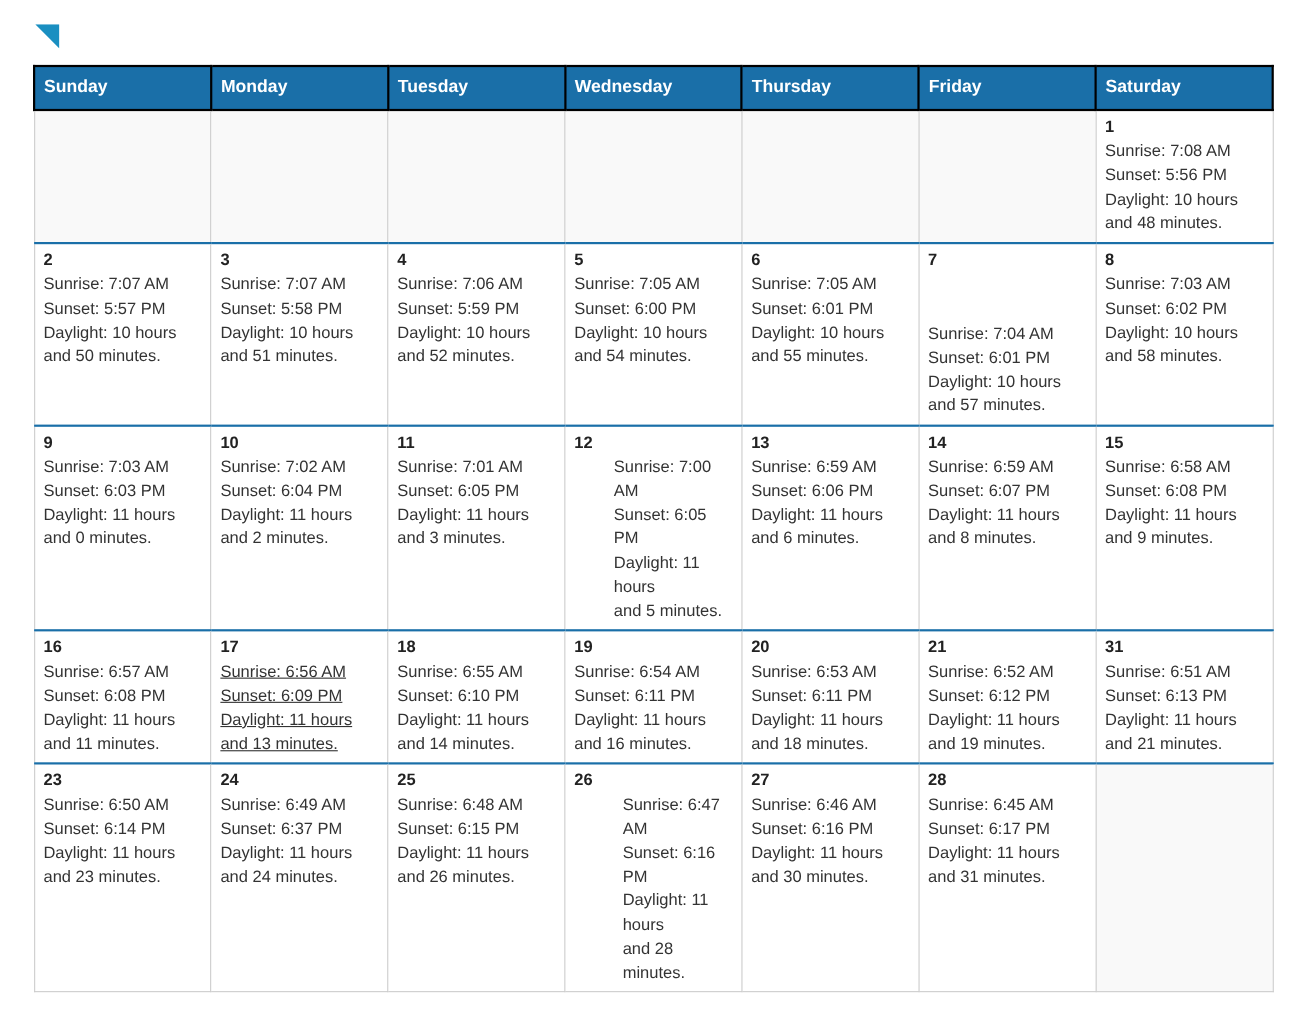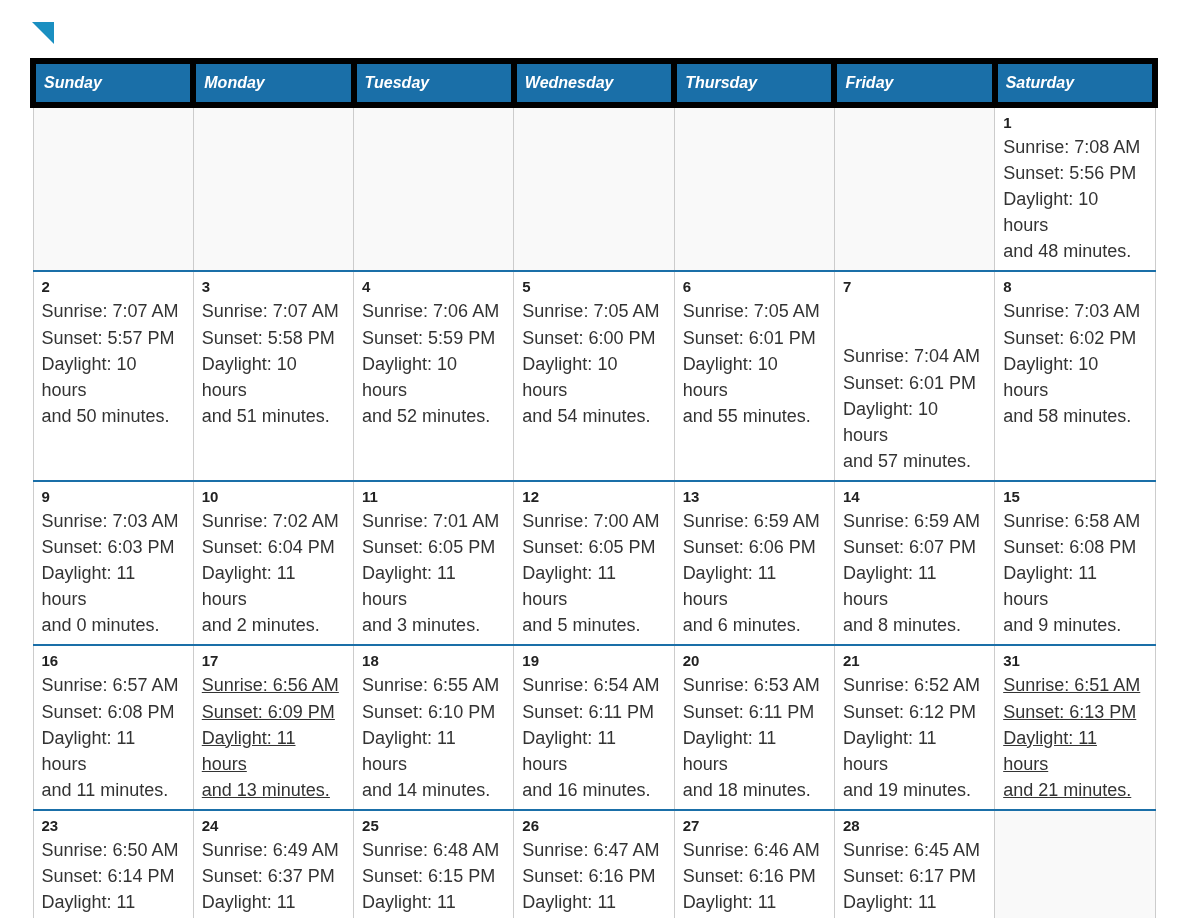--- a/index.html
+++ b/index.html
@@ -49,22 +49,21 @@
       border-collapse: collapse;
       margin-top: 10px;
     }
     .calendar th {
       background-color: #1a6fa8;
       color: #fff;
       font-size: 16px;
       font-weight: bold;
       padding: 10px 8px;
       text-align: left;
-      border: 6px solid #000000;
-      font-style: italic;
+      border: 2px solid #000000;
     }
     .calendar td {
       vertical-align: top;
       border: 1px solid #ccc;
       padding: 6px 8px;
       width: 14.28%;
       height: 110px;
       font-size: 13px;
       color: #333;
       background: #fff;
@@ -73,21 +72,21 @@
       background: #f9f9f9;
     }
     .day-number {
       font-size: 15px;
       font-weight: bold;
       color: #222;
       display: block;
       margin-bottom: 3px;
     }
     .day-info {
-      font-size: 18px;
+      font-size: 15px;
       line-height: 1.45;
       color: #333;
     }
     .week-row td {
       border-top: 2px solid #1a6fa8;
     }
   </style>
 </head>
 <body>
 
@@ -208,21 +207,21 @@
         </td>
         <td>
           <span class="day-number">11</span>
           <div class="day-info" style="white-space: pre-line;">Sunrise: 7:01 AM
 Sunset: 6:05 PM
 Daylight: 11 hours
 and 3 minutes.</div>
         </td>
         <td>
           <span class="day-number">12</span>
-          <div class="day-info" style="white-space: pre-line;">Sunrise: 7:00 AM
+          <div class="day-info" style="white-space: pre-line; margin-left: 36px;">Sunrise: 7:00 AM
 Sunset: 6:05 PM
 Daylight: 11 hours
 and 5 minutes.</div>
         </td>
         <td>
           <span class="day-number">13</span>
           <div class="day-info" style="white-space: pre-line;">Sunrise: 6:59 AM
 Sunset: 6:06 PM
 Daylight: 11 hours
 and 6 minutes.</div>
@@ -280,21 +279,21 @@
         </td>
         <td>
           <span class="day-number">21</span>
           <div class="day-info" style="white-space: pre-line;">Sunrise: 6:52 AM
 Sunset: 6:12 PM
 Daylight: 11 hours
 and 19 minutes.</div>
         </td>
         <td>
           <span class="day-number">31</span>
-          <div class="day-info" style="white-space: pre-line; text-decoration: underline;">Sunrise: 6:51 AM
+          <div class="day-info" style="white-space: pre-line;">Sunrise: 6:51 AM
 Sunset: 6:13 PM
 Daylight: 11 hours
 and 21 minutes.</div>
         </td>
       </tr>
       <tr class="week-row">
         <td>
           <span class="day-number">23</span>
           <div class="day-info" style="white-space: pre-line;">Sunrise: 6:50 AM
 Sunset: 6:14 PM
@@ -310,21 +309,21 @@
         </td>
         <td>
           <span class="day-number">25</span>
           <div class="day-info" style="white-space: pre-line;">Sunrise: 6:48 AM
 Sunset: 6:15 PM
 Daylight: 11 hours
 and 26 minutes.</div>
         </td>
         <td>
           <span class="day-number">26</span>
-          <div class="day-info" style="white-space: pre-line;">Sunrise: 6:47 AM
+          <div class="day-info" style="white-space: pre-line; margin-left: 44px;">Sunrise: 6:47 AM
 Sunset: 6:16 PM
 Daylight: 11 hours
 and 28 minutes.</div>
         </td>
         <td>
           <span class="day-number">27</span>
           <div class="day-info" style="white-space: pre-line;">Sunrise: 6:46 AM
 Sunset: 6:16 PM
 Daylight: 11 hours
 and 30 minutes.</div>

